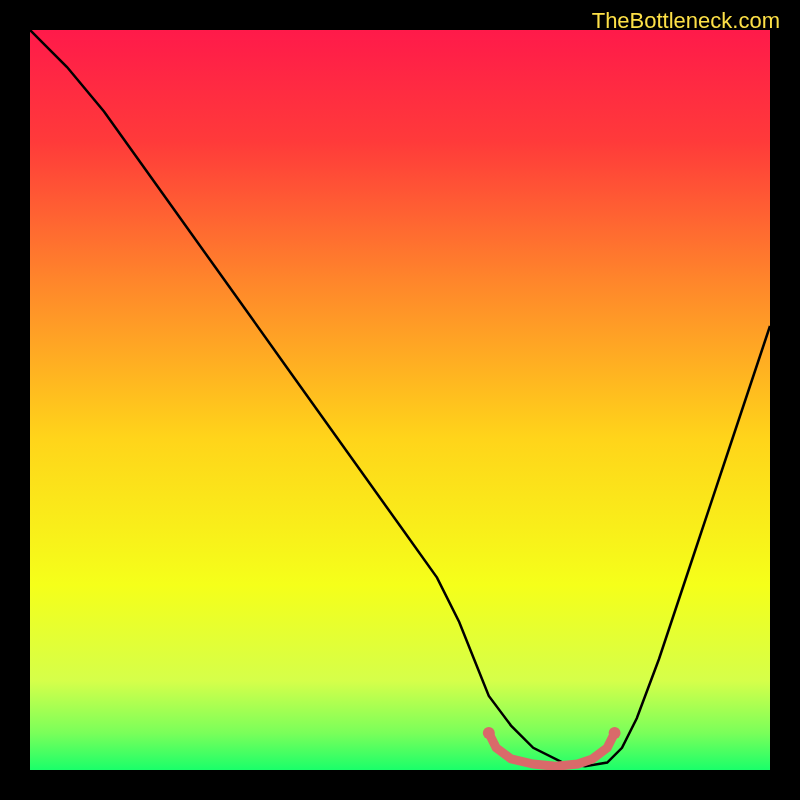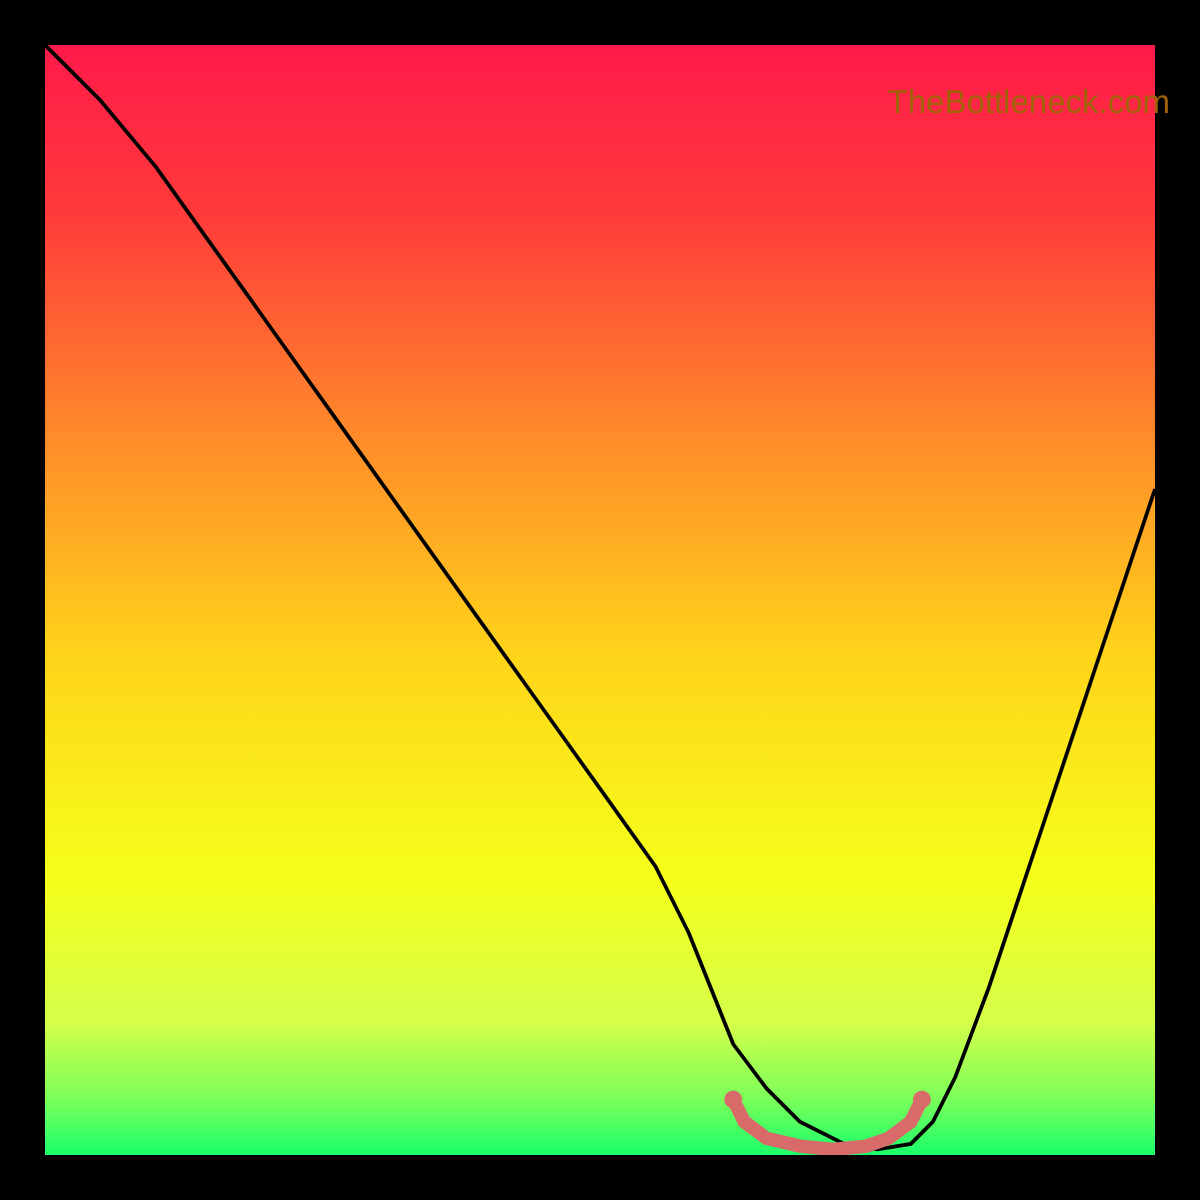--- a/index.html
+++ b/index.html
@@ -8,25 +8,24 @@
     background: #000;
     width: 800px;
     height: 800px;
     position: relative;
     font-family: Arial, sans-serif;
   }
   .watermark {
     position: absolute;
     top: 8px;
     right: 20px;
-    color: #a16207;
+    color: #fde047;
     font-size: 22px;
     font-weight: 500;
     z-index: 10;
-    margin-top: 47px;
   }
   .plot-area {
     position: absolute;
     top: 30px;
     left: 30px;
     width: 740px;
     height: 740px;
   }
   .gradient-bg {
     position: absolute;

